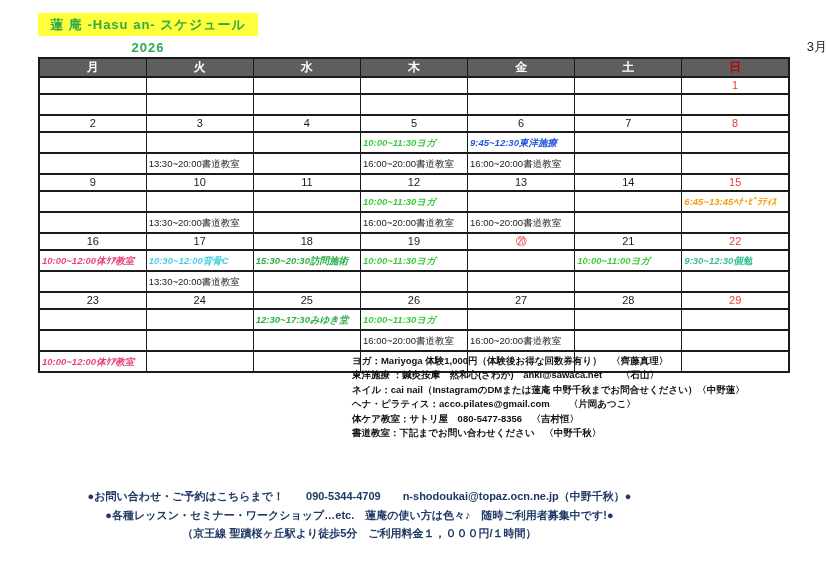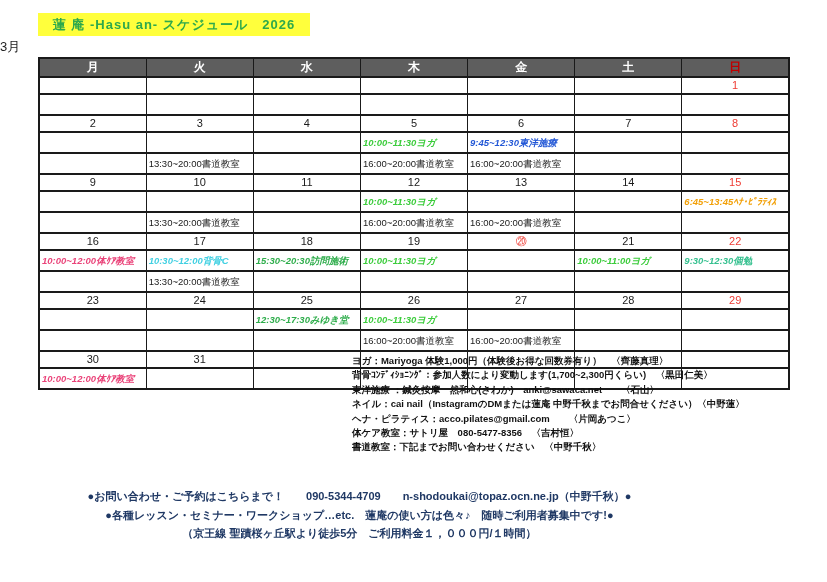--- a/index.html
+++ b/index.html
@@ -1,22 +1,22 @@
 <!DOCTYPE html>
 <html style="--title-bg: #FFFF3C; --title-text: #2EA94C; --header-bg: #5E5E5E; --header-text: #FFFFFF; --header-sunday: #C00000; --sunday-red: #EE3B33; --event-green: #3BCC3B; --event-dark-green: #2EAD4B; --event-blue: #2257D6; --event-orange: #F2A007; --event-pink: #EA4379; --event-cyan: #41D0E2; --event-teal: #35C08F; --footer-navy: #1F3864; --grid: #1A1A1A;"><head>
 <meta charset="utf-8">
 <style>
   html,body{margin:0;padding:0;background:#ffffff;}
   .page{position:relative;width:827px;height:582px;background:#ffffff;overflow:hidden;
         font-family:"Liberation Sans","DejaVu Sans",sans-serif;}
-  .title-bar{position:absolute;left:38px;top:13px;width:272px;height:23px;
+  .title-bar{position:absolute;left:38px;top:13px;width:220px;height:23px;
              background:var(--title-bg);color:var(--title-text);
              font-size:13px;font-weight:bold;line-height:23px;text-align:center;
              letter-spacing:1px;}
-  .month-label{position:absolute;left:0;top:38px;width:827px;text-align:left;
+  .month-label{position:absolute;left:0;top:38px;width:827px;text-align:right;
                font-size:13px;color:#222;}
   table.calendar{position:absolute;left:38px;top:57px;width:752px;
                  border-collapse:collapse;table-layout:fixed;
                  border:2px solid var(--grid);}
   table.calendar th{background:var(--header-bg);color:var(--header-text);
                     font-size:12px;font-weight:bold;height:16px;padding:0;
                     border:1px solid var(--grid);border-bottom:2px solid var(--grid);}
   table.calendar th.sun{color:var(--header-sunday);}
   table.calendar td{border:1px solid var(--grid);
                     border-top:2px solid var(--grid);border-bottom:2px solid var(--grid);
@@ -168,43 +168,33 @@
         </tr>
         <tr class="event-row">
           <td></td>
           <td></td>
           <td></td>
           <td>16:00~20:00書道教室</td>
           <td>16:00~20:00書道教室</td>
           <td></td>
           <td></td>
         </tr>
-        <tr class="date-row">
-          <td>30</td>
-          <td>31</td>
-          <td></td>
-          <td></td>
-          <td></td>
-          <td></td>
-          <td></td>
-        </tr>
         <tr class="event-row">
           <td style="color: rgb(234, 67, 121); font-weight: bold; font-style: italic;">10:00~12:00体ｹｱ教室</td>
           <td></td>
           <td></td>
           <td></td>
           <td></td>
           <td></td>
           <td></td>
         </tr>
       </tbody>
   </table>
   <div class="notes" id="notes">
       <div>ヨガ：Mariyoga 体験1,000円（体験後お得な回数券有り）　〈齊藤真理〉</div>
-      <div>背骨ｺﾝﾃﾞｨｼｮﾆﾝｸﾞ：参加人数により変動します(1,700~2,300円くらい)　〈黒田仁美〉</div>
       <div>東洋施療 ：鍼灸按摩　然和心(さわか)　anki@sawaca.net　　〈石山〉</div>
       <div>ネイル：cai nail（InstagramのDMまたは蓮庵 中野千秋までお問合せください）〈中野蓮〉</div>
       <div>ヘナ・ピラティス：acco.pilates@gmail.com　　〈片岡あつこ〉</div>
       <div>体ケア教室：サトリ屋　080-5477-8356　〈吉村恒〉</div>
       <div>書道教室：下記までお問い合わせください　〈中野千秋〉</div>
     </div>
   <div class="footer" id="footer">
       <div>●お問い合わせ・ご予約はこちらまで！　　090-5344-4709　　n-shodoukai@topaz.ocn.ne.jp（中野千秋）●</div>
       <div>●各種レッスン・セミナー・ワークショップ…etc.　蓮庵の使い方は色々♪　随時ご利用者募集中です!●</div>
       <div>（京王線 聖蹟桜ヶ丘駅より徒歩5分　ご利用料金１，０００円/１時間）</div>

